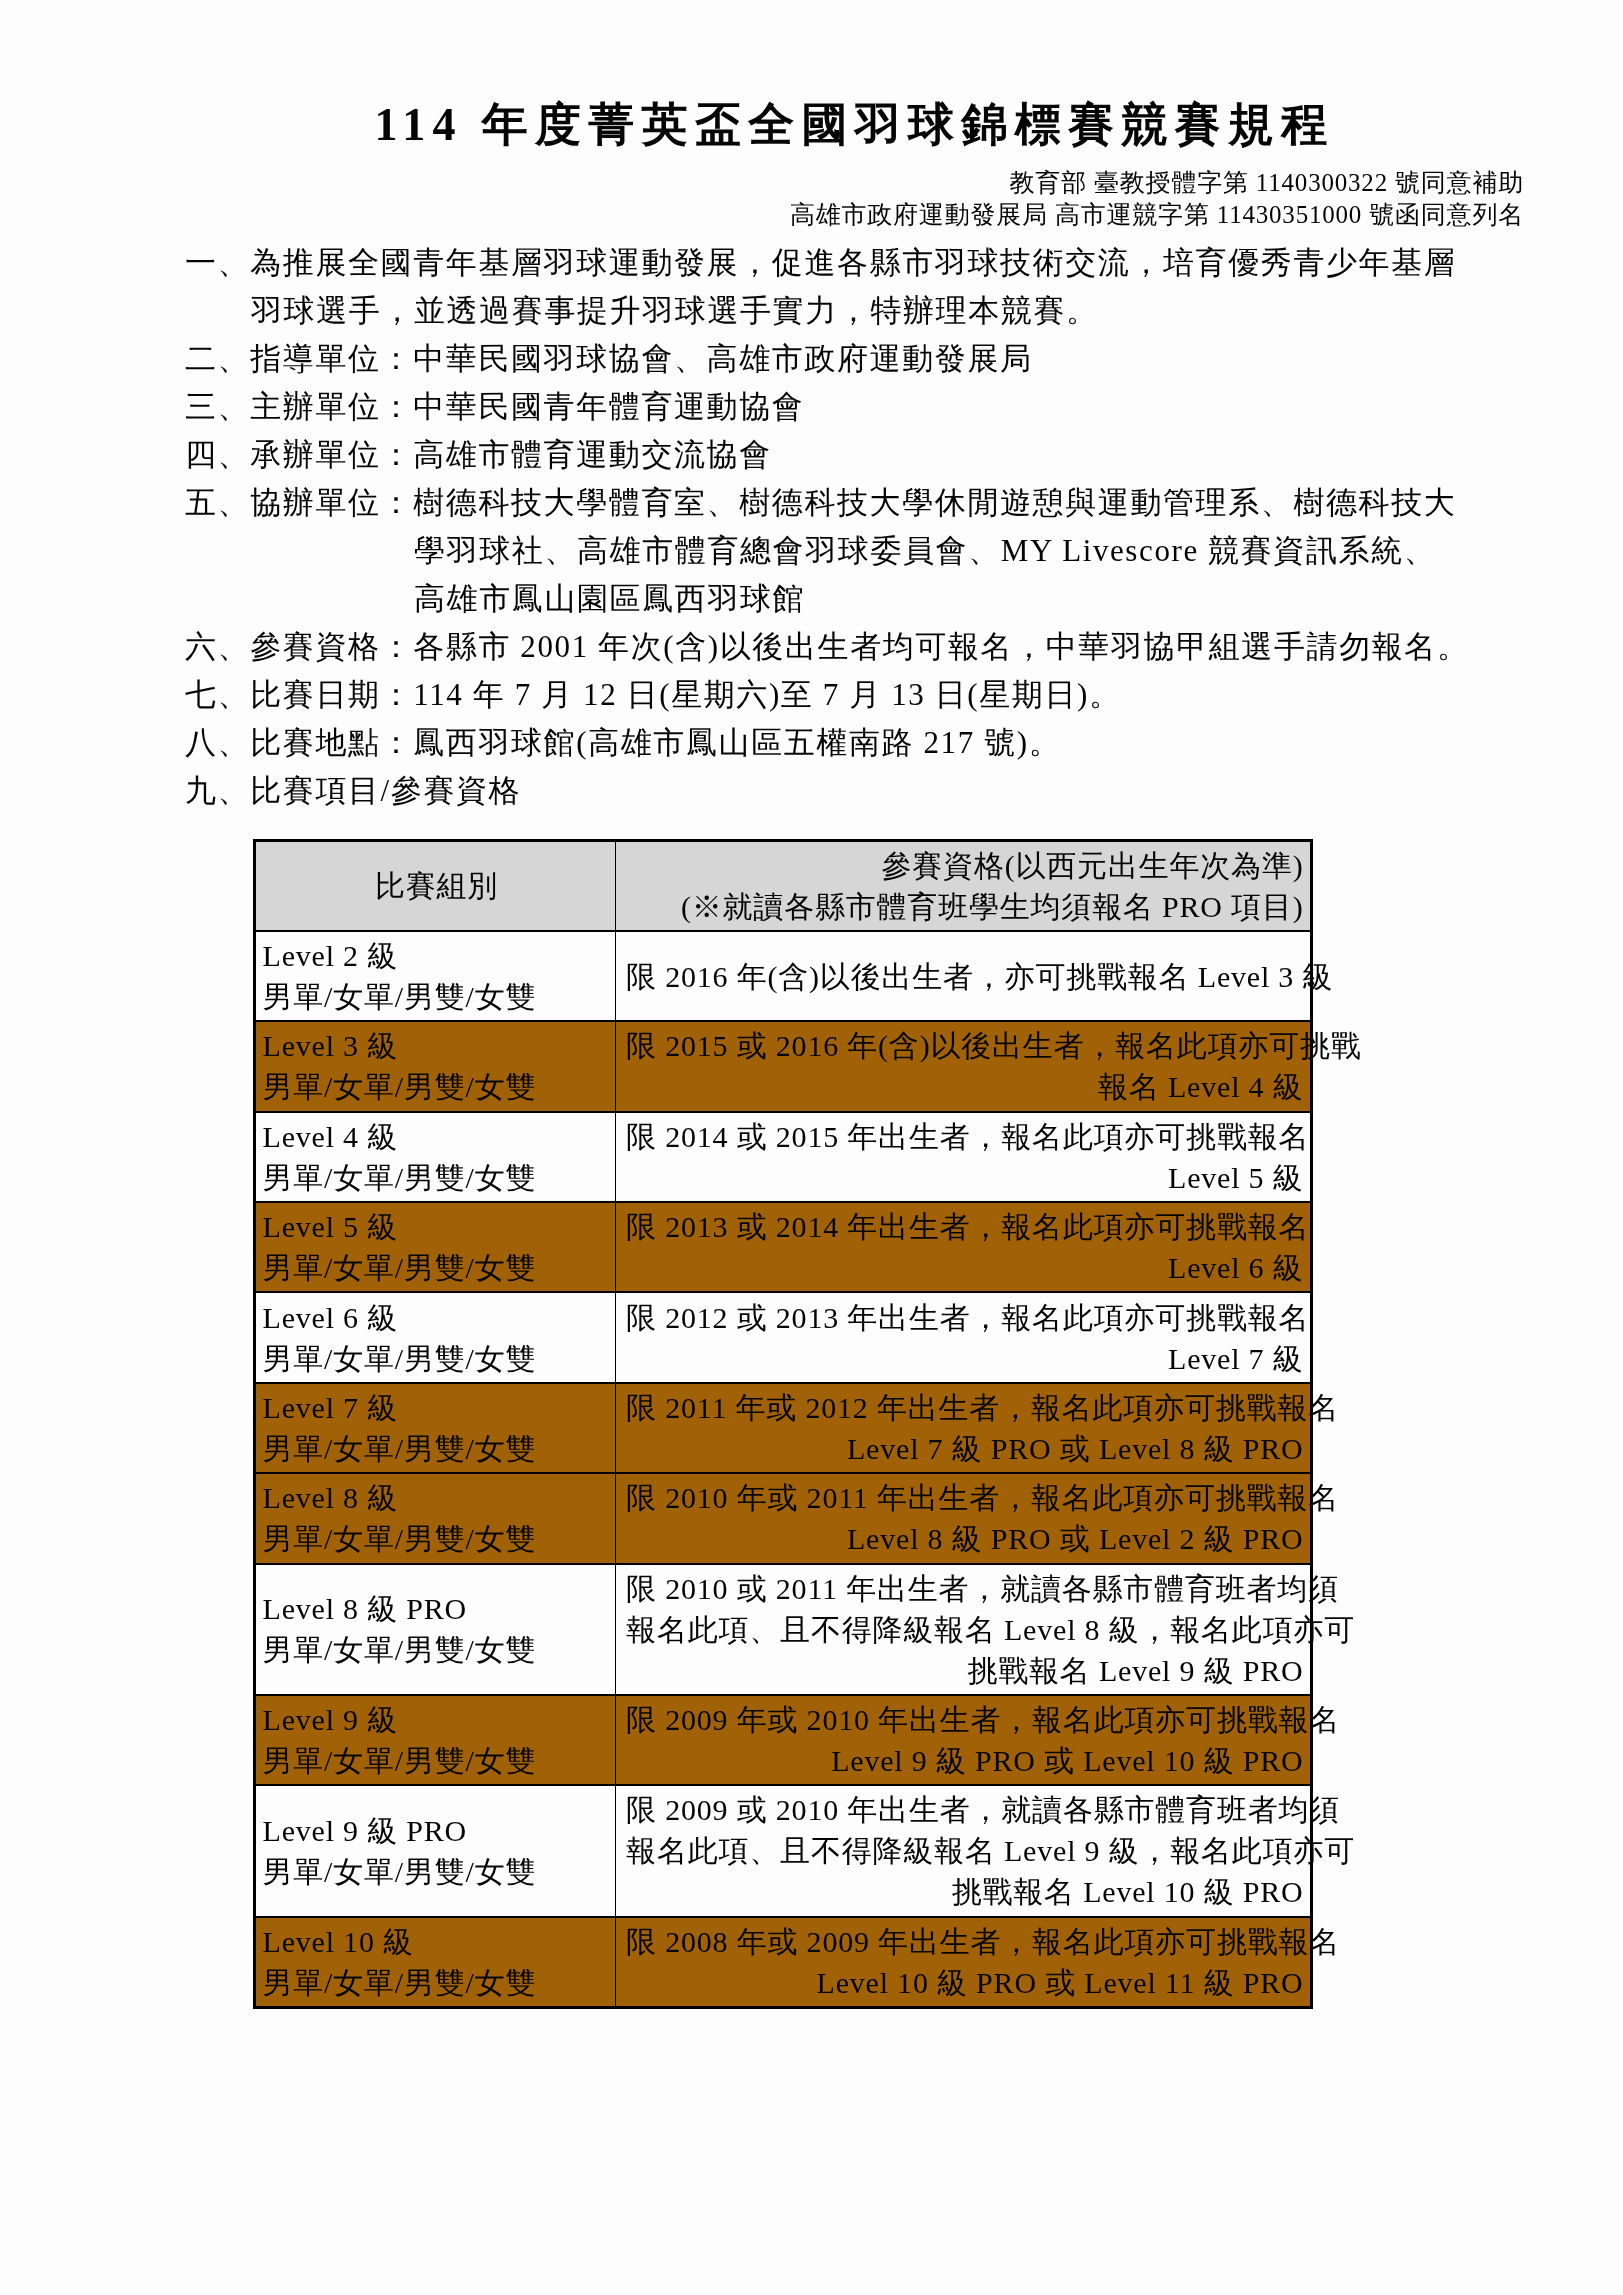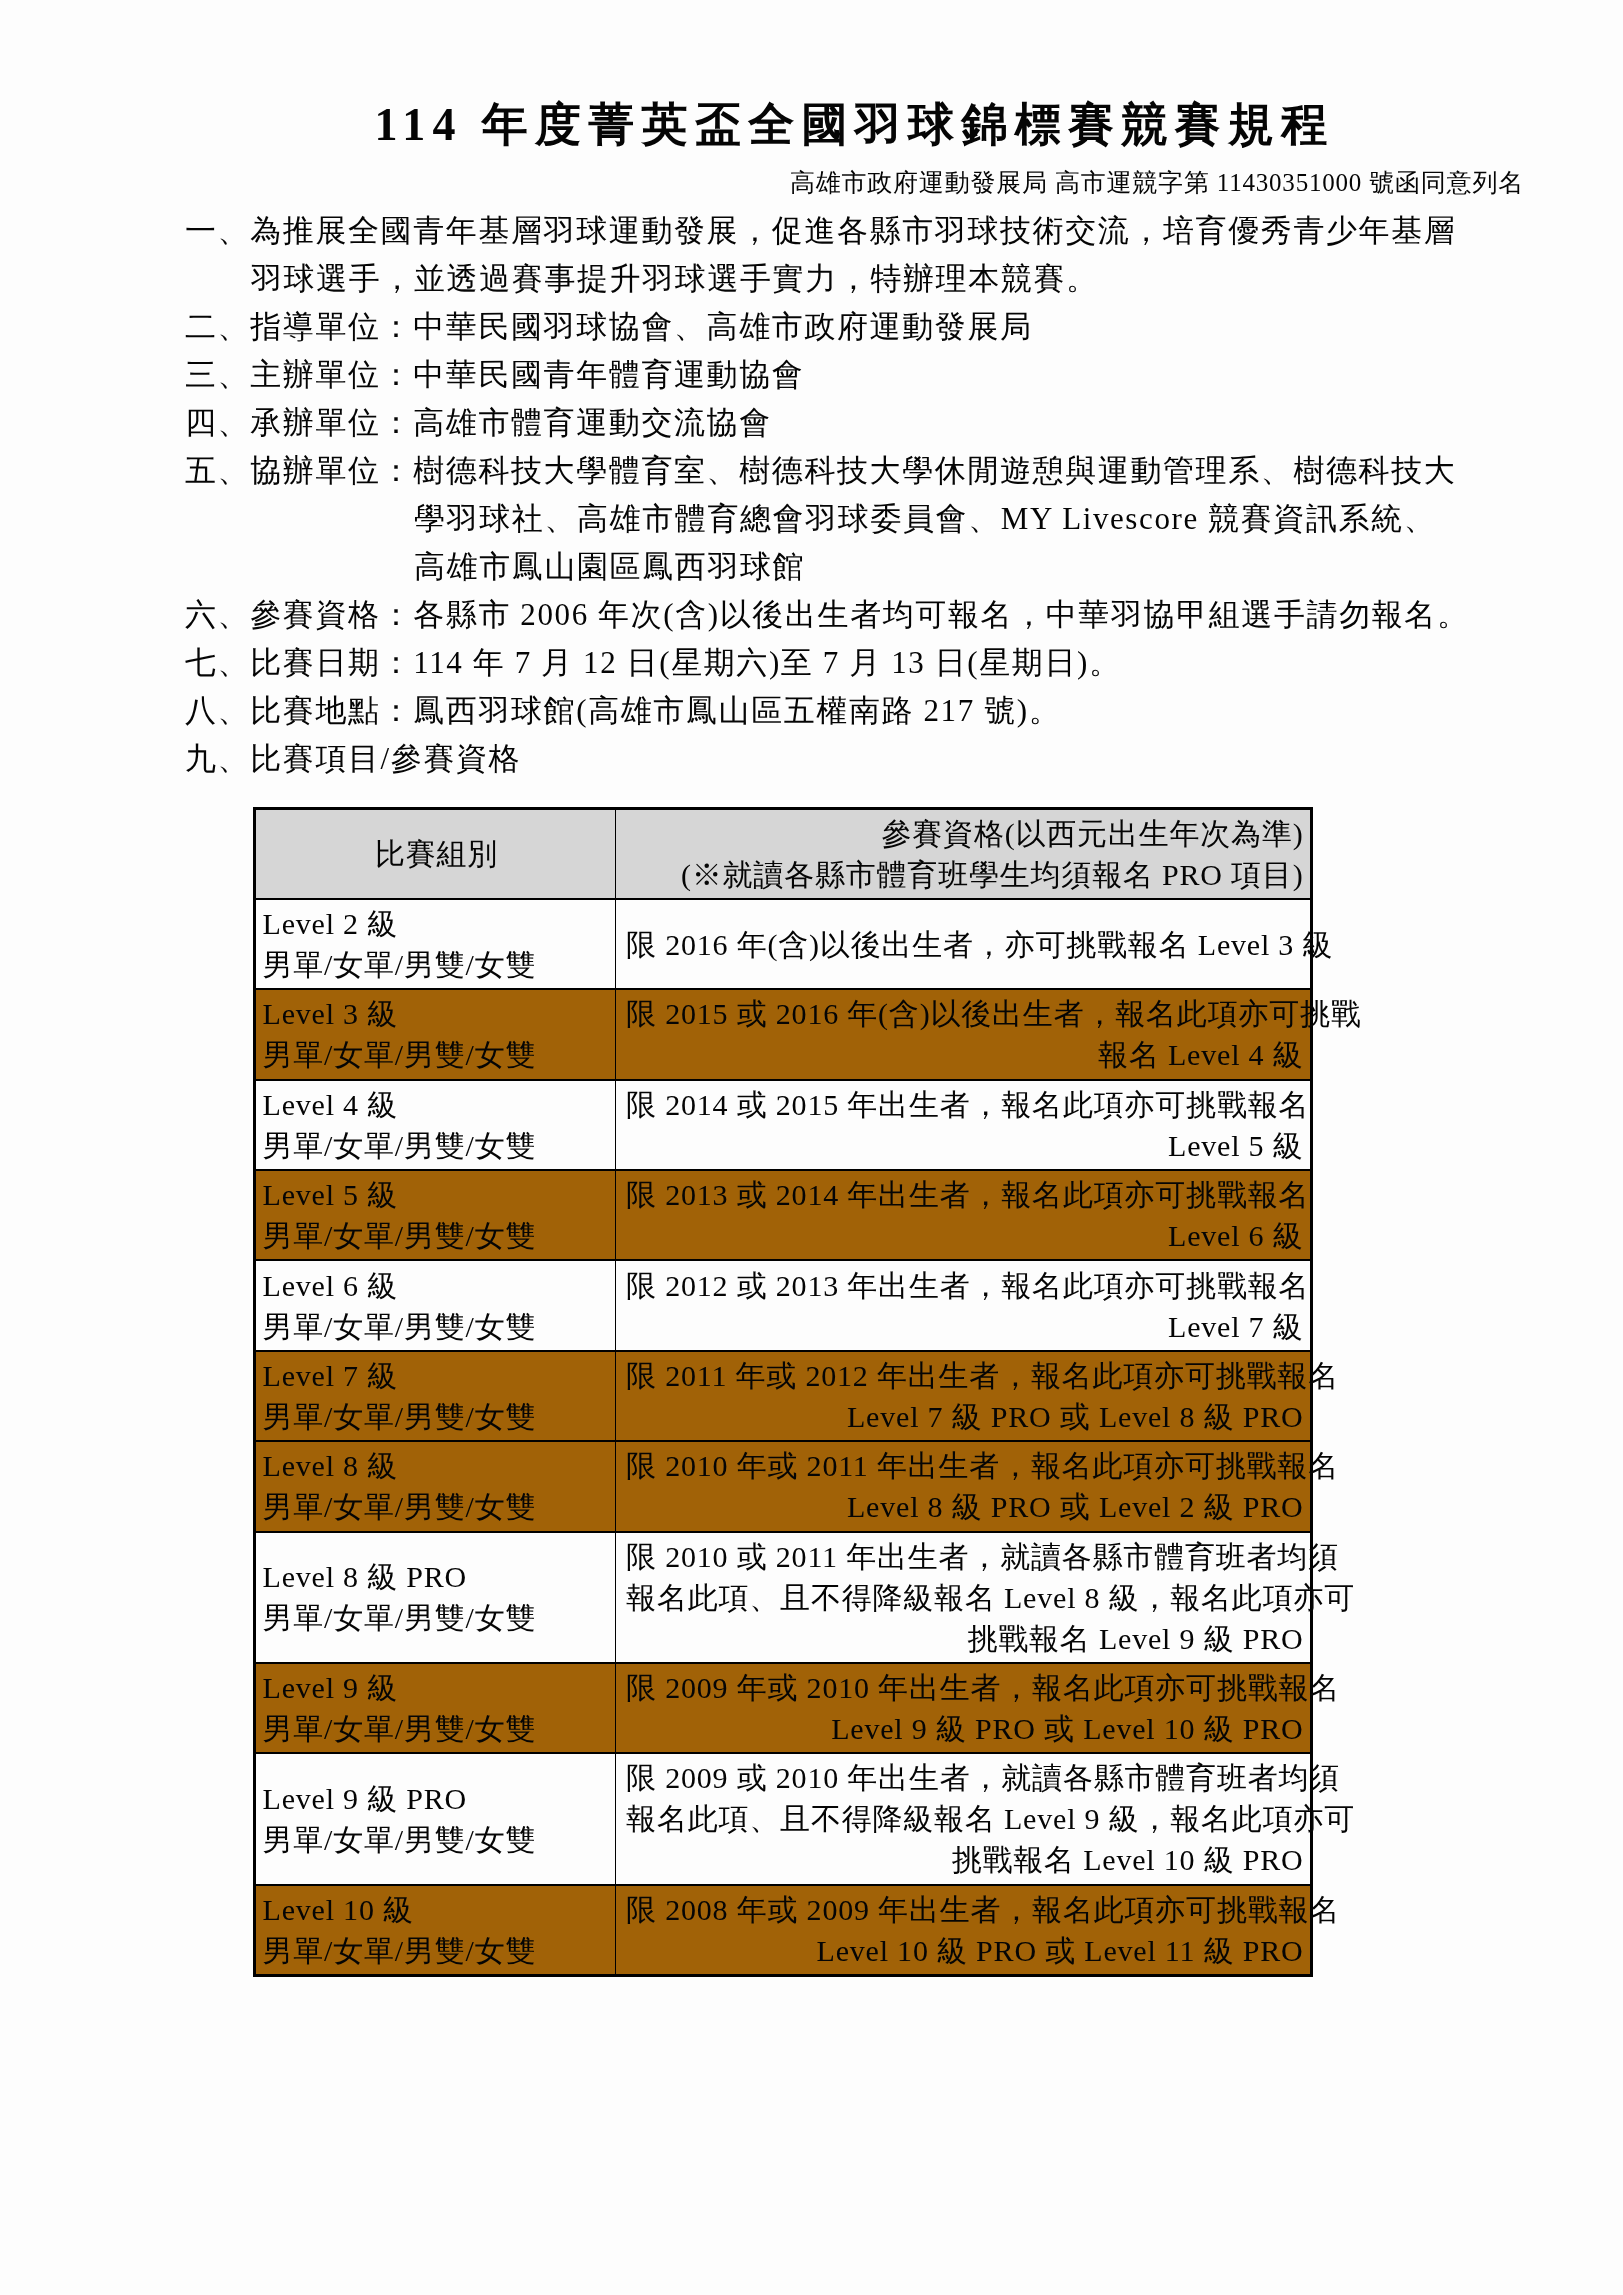--- a/index.html
+++ b/index.html
@@ -40,20 +40,21 @@
   .cell-line { white-space:nowrap; }
 </style>
 </head>
 <body>
 
 <div class="page">
 
   <div class="title">114 年度菁英盃全國羽球錦標賽競賽規程</div>
 
   <div class="approvals">
+    <div class="approval-line">教育部 臺教授體字第 1140300322 號同意補助</div>
     <div class="approval-line">高雄市政府運動發展局 高市運競字第 11430351000 號函同意列名</div>
   </div>
 
   <div class="list">
 
     <div class="item">
       <div class="item-line">
         <span>一、</span><span>為推展全國青年基層羽球運動發展，促進各縣市羽球技術交流，培育優秀青少年基層</span>
       </div>
       <div class="item-line cont2"><span>羽球選手，並透過賽事提升羽球選手實力，特辦理本競賽。</span></div>
@@ -80,21 +81,21 @@
     <div class="item">
       <div class="item-line">
         <span>五、</span><span>協辦單位：樹德科技大學體育室、樹德科技大學休閒遊憩與運動管理系、樹德科技大</span>
       </div>
       <div class="item-line cont7"><span>學羽球社、高雄市體育總會羽球委員會、MY Livescore 競賽資訊系統、</span></div>
       <div class="item-line cont7"><span>高雄市鳳山園區鳳西羽球館</span></div>
     </div>
 
     <div class="item">
       <div class="item-line">
-        <span>六、</span><span>參賽資格：各縣市 2006 年次(含)以後出生者均可報名，中華羽協甲組選手請勿報名。</span>
+        <span>六、</span><span>參賽資格：各縣市 2001 年次(含)以後出生者均可報名，中華羽協甲組選手請勿報名。</span>
       </div>
     </div>
 
     <div class="item">
       <div class="item-line">
         <span>七、</span><span>比賽日期：114 年 7 月 12 日(星期六)至 7 月 13 日(星期日)。</span>
       </div>
     </div>
 
     <div class="item">

